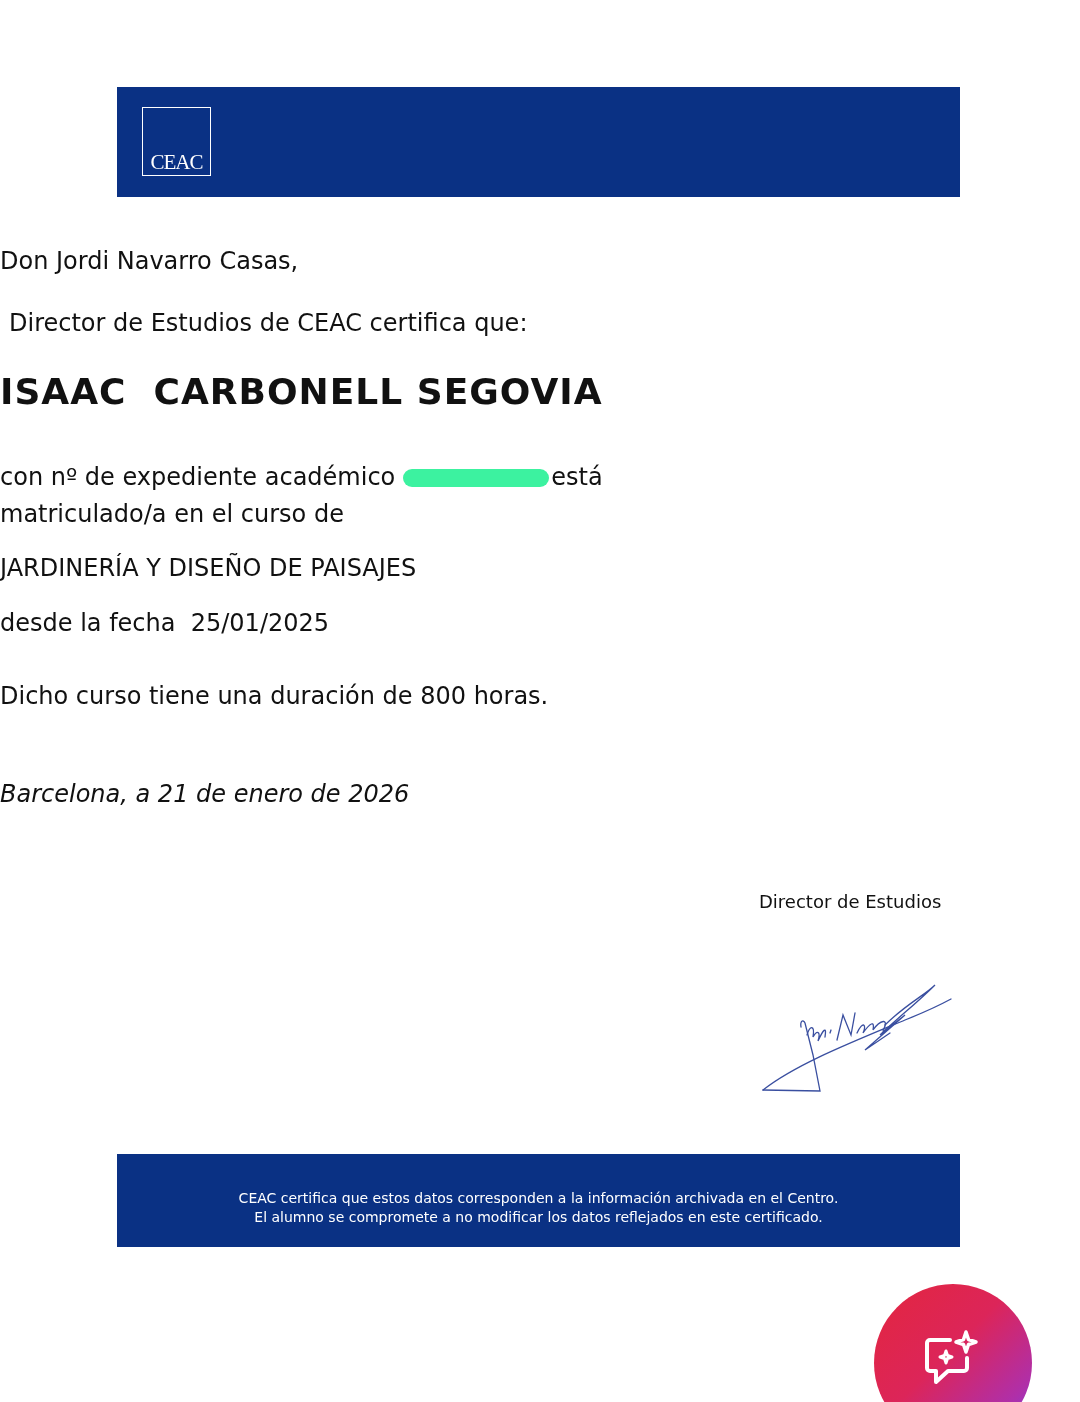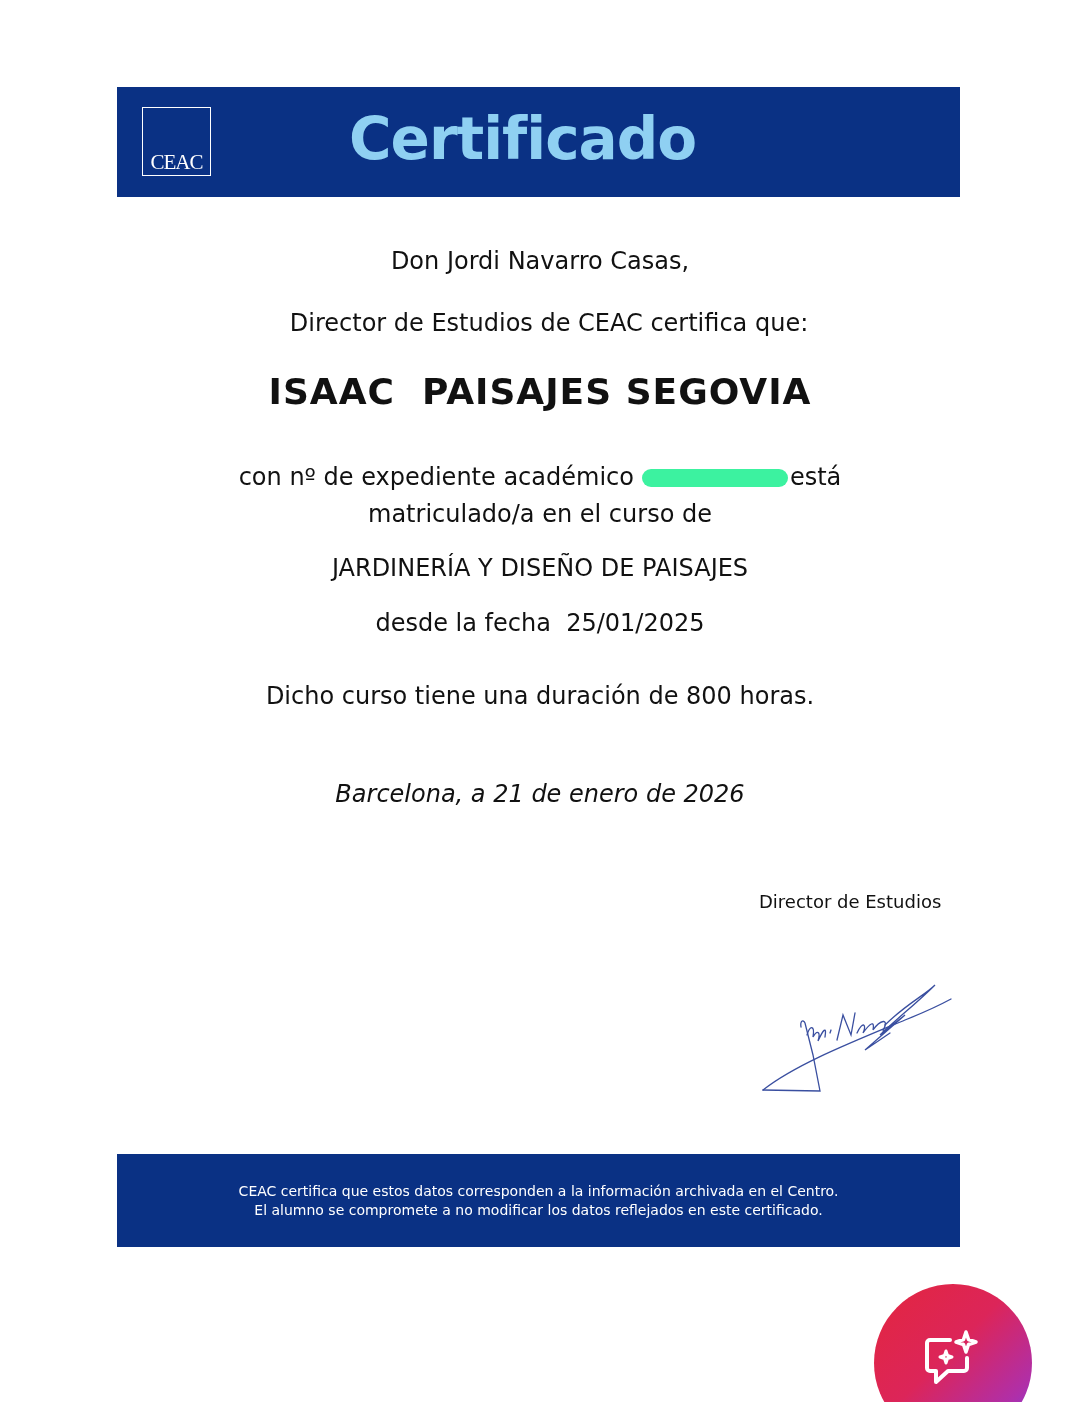--- a/index.html
+++ b/index.html
@@ -17,21 +17,21 @@
       display: flex; align-items: flex-end; justify-content: center;
     }
     .logo-text {
       color: #ffffff; font-family: "Liberation Serif", serif; font-size: 21px; letter-spacing: -1px;
     }
     .header-title {
       position: absolute; left: 232px; top: 18px; color: #8fd0f2;
       font-family: "DejaVu Sans", sans-serif; font-weight: bold; font-size: 58px; letter-spacing: -1px;
     }
     .line {
-      position: absolute; left: 0; width: 1080px; text-align: center; white-space: pre;
+      position: absolute; left: 0; width: 1080px; text-align: left; white-space: pre;
     }
     .l-don { top: 247px; font-size: 24px; }
     .l-director { top: 309px; font-size: 24px; margin-left: 9px; }
     .l-student { top: 371px; font-size: 36px; font-weight: bold; letter-spacing: 1px; }
     .l-exp { top: 463px; font-size: 24px; }
     .l-matric { top: 500px; font-size: 24px; }
     .l-course { top: 554px; font-size: 24px; font-weight: normal; }
     .l-date { top: 609px; font-size: 24px; }
     .l-duration { top: 682px; font-size: 24px; }
     .l-place { top: 780px; font-size: 24px; font-style: italic; }
@@ -42,42 +42,41 @@
     .sig-title {
       position: absolute; left: 759px; top: 891px; font-size: 18px;
     }
     .signature {
       position: absolute; left: 755px; top: 975px; width: 200px; height: 120px;
     }
     .footer-band {
       position: absolute; left: 117px; top: 1154px; width: 843px; height: 93px;
       background: #0a3184; color: #ffffff; text-align: center;
       font-family: "DejaVu Sans", sans-serif; font-size: 14px; line-height: 19px;
-      padding-top: 28px; box-sizing: border-box;
+      padding-top: 35px; box-sizing: border-box;
     }
     .chat-fab {
       position: absolute; left: 874px; top: 1284px; width: 158px; height: 158px; border-radius: 50%;
       background: linear-gradient(135deg, #e3263f 0%, #dc2559 45%, #b02fa8 80%, #7a3fe0 100%);
       cursor: pointer;
     }
     .chat-fab svg { position: absolute; left: 46px; top: 44px; }
   </style>
 </head>
 <body>
 
 <div class="header-band">
   <div class="logo-box">
     <span class="logo-text">CEAC</span>
   </div>
-  <div class="header-title">Certificado</div>
 </div>
 
 <div class="line l-don">Don Jordi Navarro Casas,</div>
 <div class="line l-director">Director de Estudios de CEAC certifica que:</div>
-<div class="line l-student">ISAAC  PAISAJES SEGOVIA</div>
+<div class="line l-student">ISAAC  CARBONELL SEGOVIA</div>
 <div class="line l-exp"><span>con nº de expediente académico</span><span class="redacted"></span><span>está</span></div>
 <div class="line l-matric">matriculado/a en el curso de</div>
 <div class="line l-course">JARDINERÍA Y DISEÑO DE PAISAJES</div>
 <div class="line l-date">desde la fecha  25/01/2025</div>
 <div class="line l-duration">Dicho curso tiene una duración de 800 horas.</div>
 <div class="line l-place">Barcelona, a 21 de enero de 2026</div>
 
 <div class="sig-title">Director de Estudios</div>
 <svg class="signature" viewBox="0 0 200 120" fill="none" stroke="#3a4fa0" stroke-width="1.3" stroke-linecap="round">
   <path d="M8 115 C40 90, 90 70, 150 45 C170 37, 185 30, 196 24"></path>

